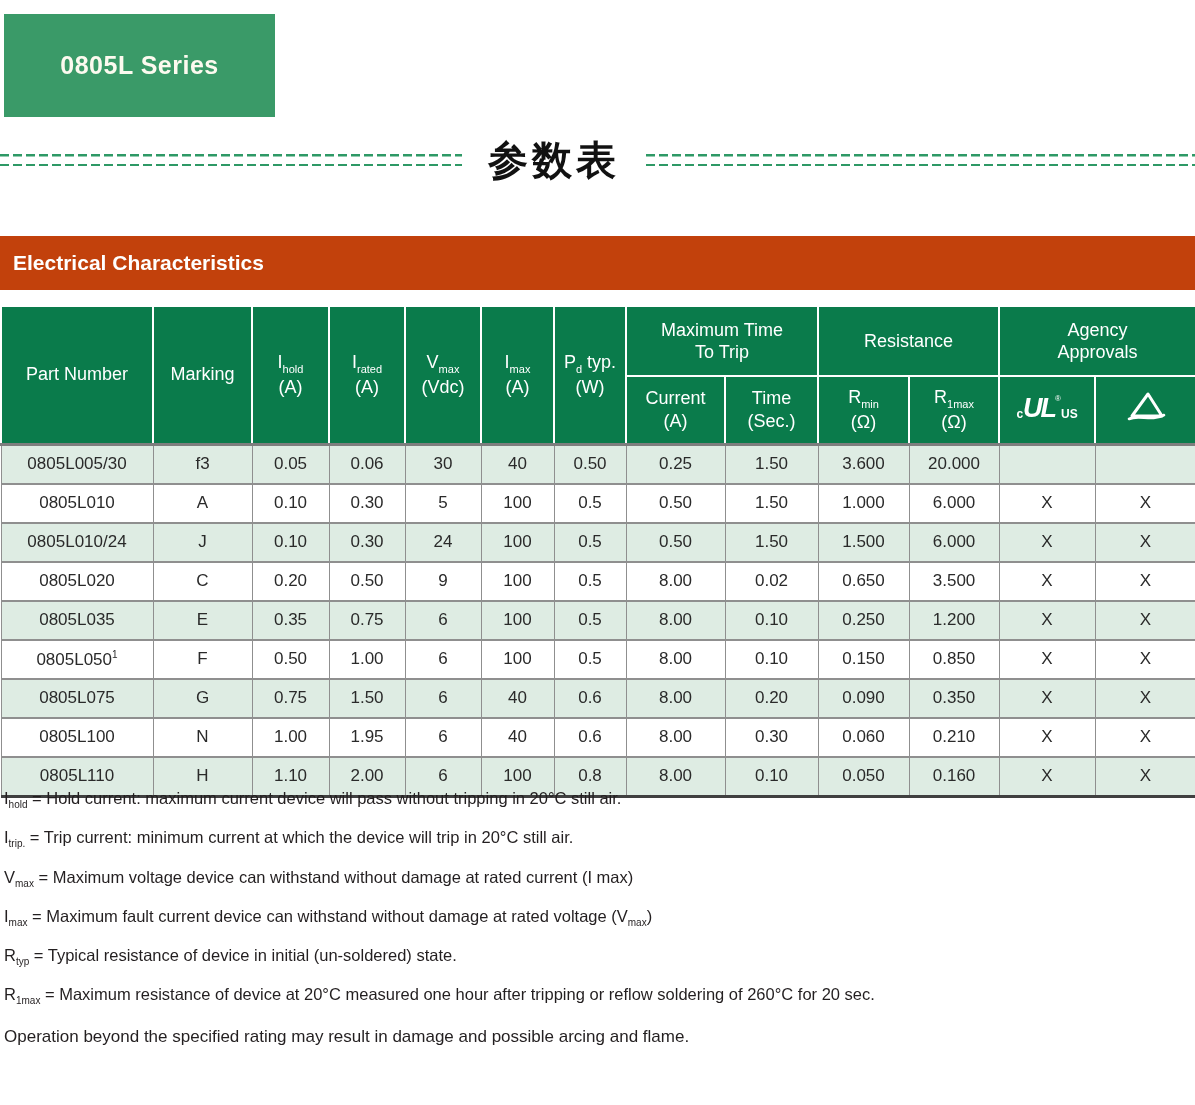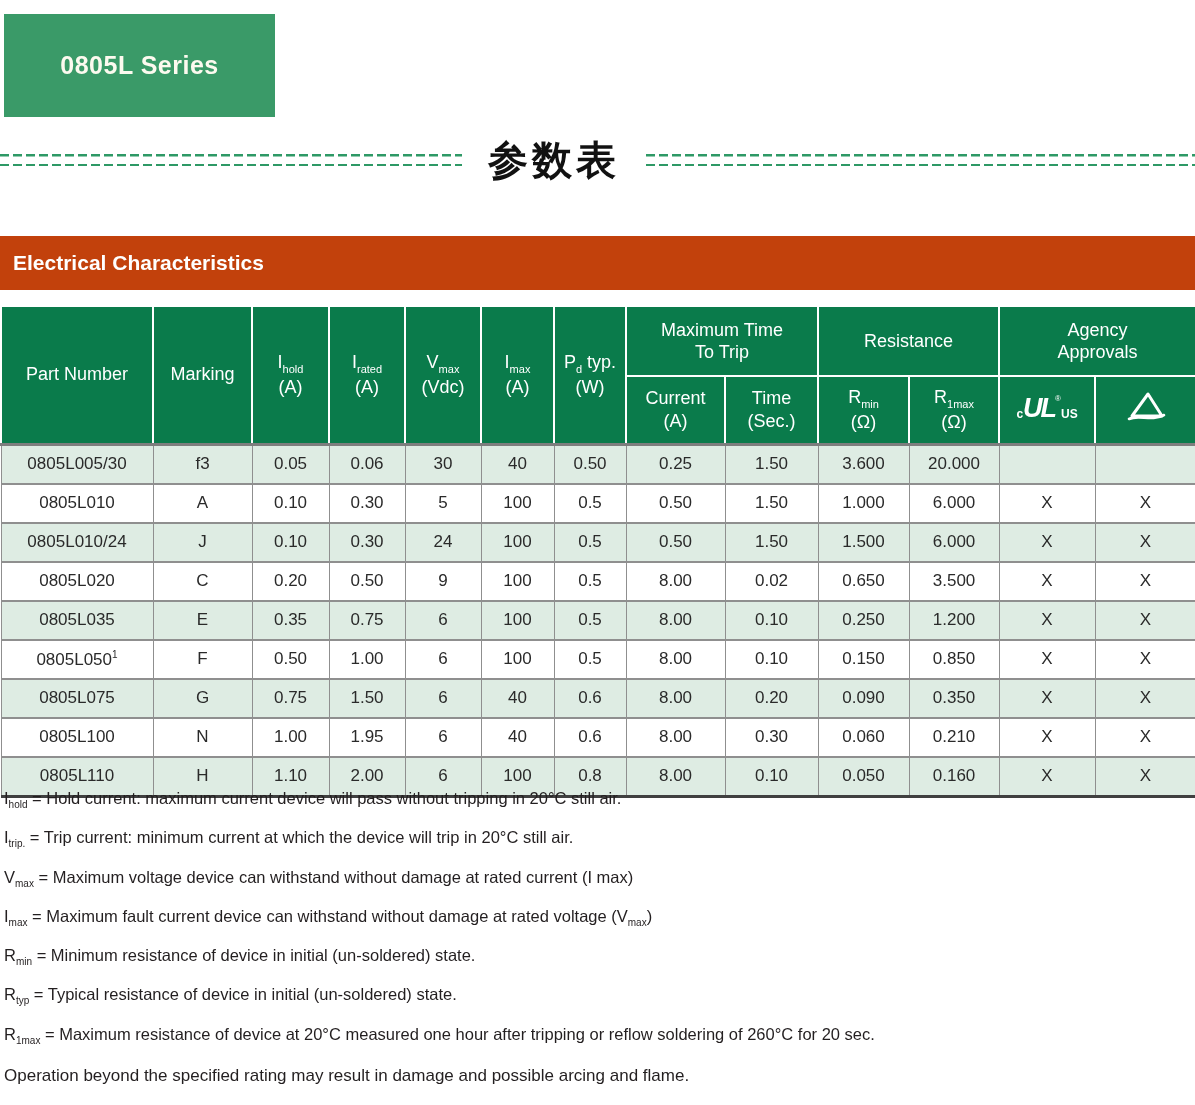--- a/index.html
+++ b/index.html
@@ -300,19 +300,18 @@
         </tr>
       </tbody>
   </table>
 
   <div class="notes">
 
   <p class="footnote">I<sub>hold</sub> = Hold current: maximum current device will pass without tripping in 20°C still air.</p>
       <p class="footnote">I<sub>trip.</sub> = Trip current: minimum current at which the device will trip in 20°C still air.</p>
       <p class="footnote">V<sub>max</sub> = Maximum voltage device can withstand without damage at rated current (I max)</p>
       <p class="footnote">I<sub>max</sub> = Maximum fault current device can withstand without damage at rated voltage (V<sub>max</sub>)</p>
-      <p class="footnote">R<sub>min</sub> = Minimum resistance of device in initial (un-soldered) state.</p>
       <p class="footnote">R<sub>typ</sub> = Typical resistance of device in initial (un-soldered) state.</p>
       <p class="footnote">R<sub>1max</sub> = Maximum resistance of device at 20°C measured one hour after tripping or reflow soldering of 260°C for 20 sec.</p>
       <p class="caution"> Operation beyond the specified rating may result in damage and possible arcing and flame.</p>
     </div>
 
 </div>
 
 </body></html>

